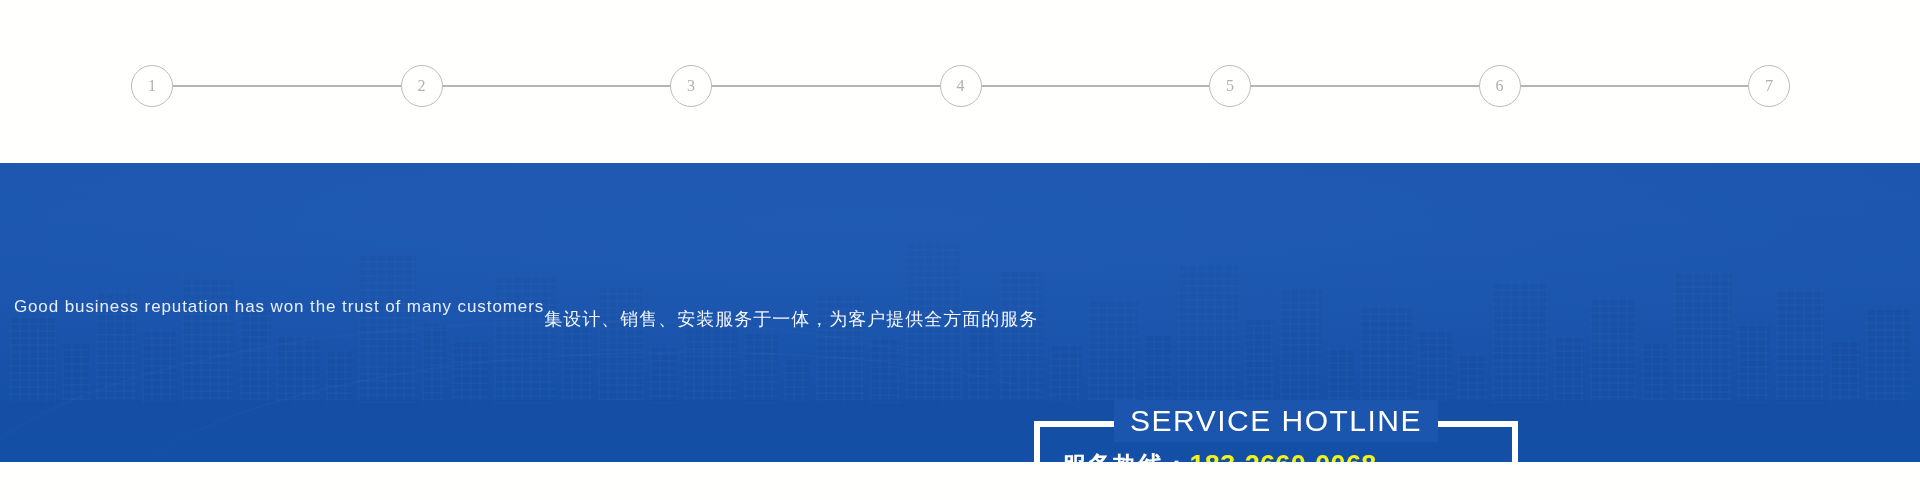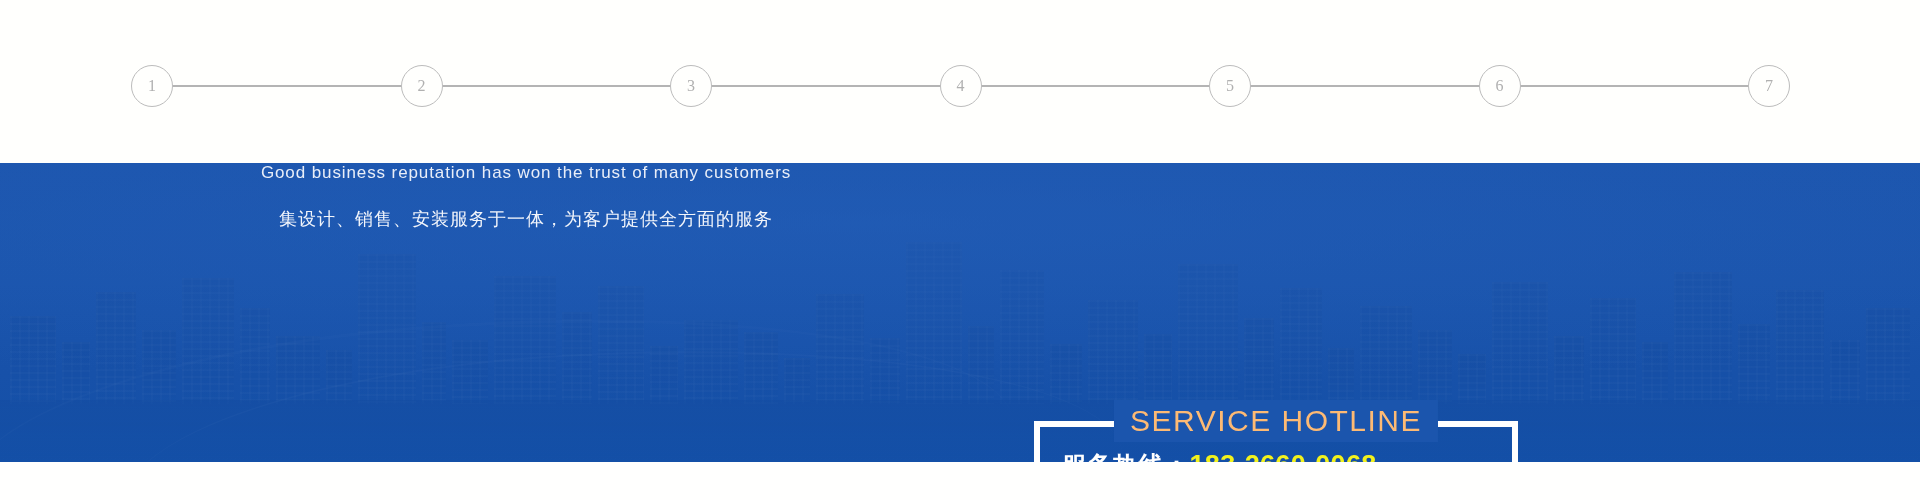--- a/index.html
+++ b/index.html
@@ -78,21 +78,21 @@
     transform:rotate(-3deg);
   }
   .haze {
     position:absolute; left:0; top:0; width:1920px; height:299px;
     background:radial-gradient(120% 80% at 45% 20%, rgba(36,95,185,.55), rgba(20,80,170,0) 70%);
   }
 
   
   .slogan {
     position:absolute; left:0; top:0; width:1000px; height:299px;
-    display:flex; flex-direction:column; align-items:center; justify-content:flex-start;
+    display:flex; flex-direction:row; align-items:center; justify-content:center;
     padding-left:52px;
   }
   .slogan-en {
     font-size:17px; color:#e9eef8; letter-spacing:.9px;
     white-space:nowrap; font-weight:400;
     margin-bottom:12px;
   }
   .slogan-cn {
     font-size:34px; color:#ffffff; letter-spacing:1.5px;
     white-space:nowrap; font-weight:400; line-height:1.25;
@@ -107,21 +107,21 @@
     position:absolute; left:1034px; top:258px; width:484px; height:128px;
   }
   .hl-border {
     position:absolute; inset:0;
     border:6px solid #ffffff;
   }
   .hl-title {
     position:absolute; left:50%; top:-21px; transform:translateX(-50%);
     background:#1b55ad;
     padding:0 16px;
-    font-size:30px; color:#fdba74; letter-spacing:1.5px;
+    font-size:30px; color:#ffffff; letter-spacing:1.5px;
     white-space:nowrap; line-height:42px;
   }
   .hl-body {
     position:absolute; left:0; top:28px; width:100%;
     display:flex; flex-direction:column; gap:2px;
     padding-left:28px;
   }
   .hl-row { display:flex; align-items:baseline; white-space:nowrap; }
   .hl-label {
     font-size:25px; font-weight:bold; color:#ffffff; letter-spacing:.5px;

